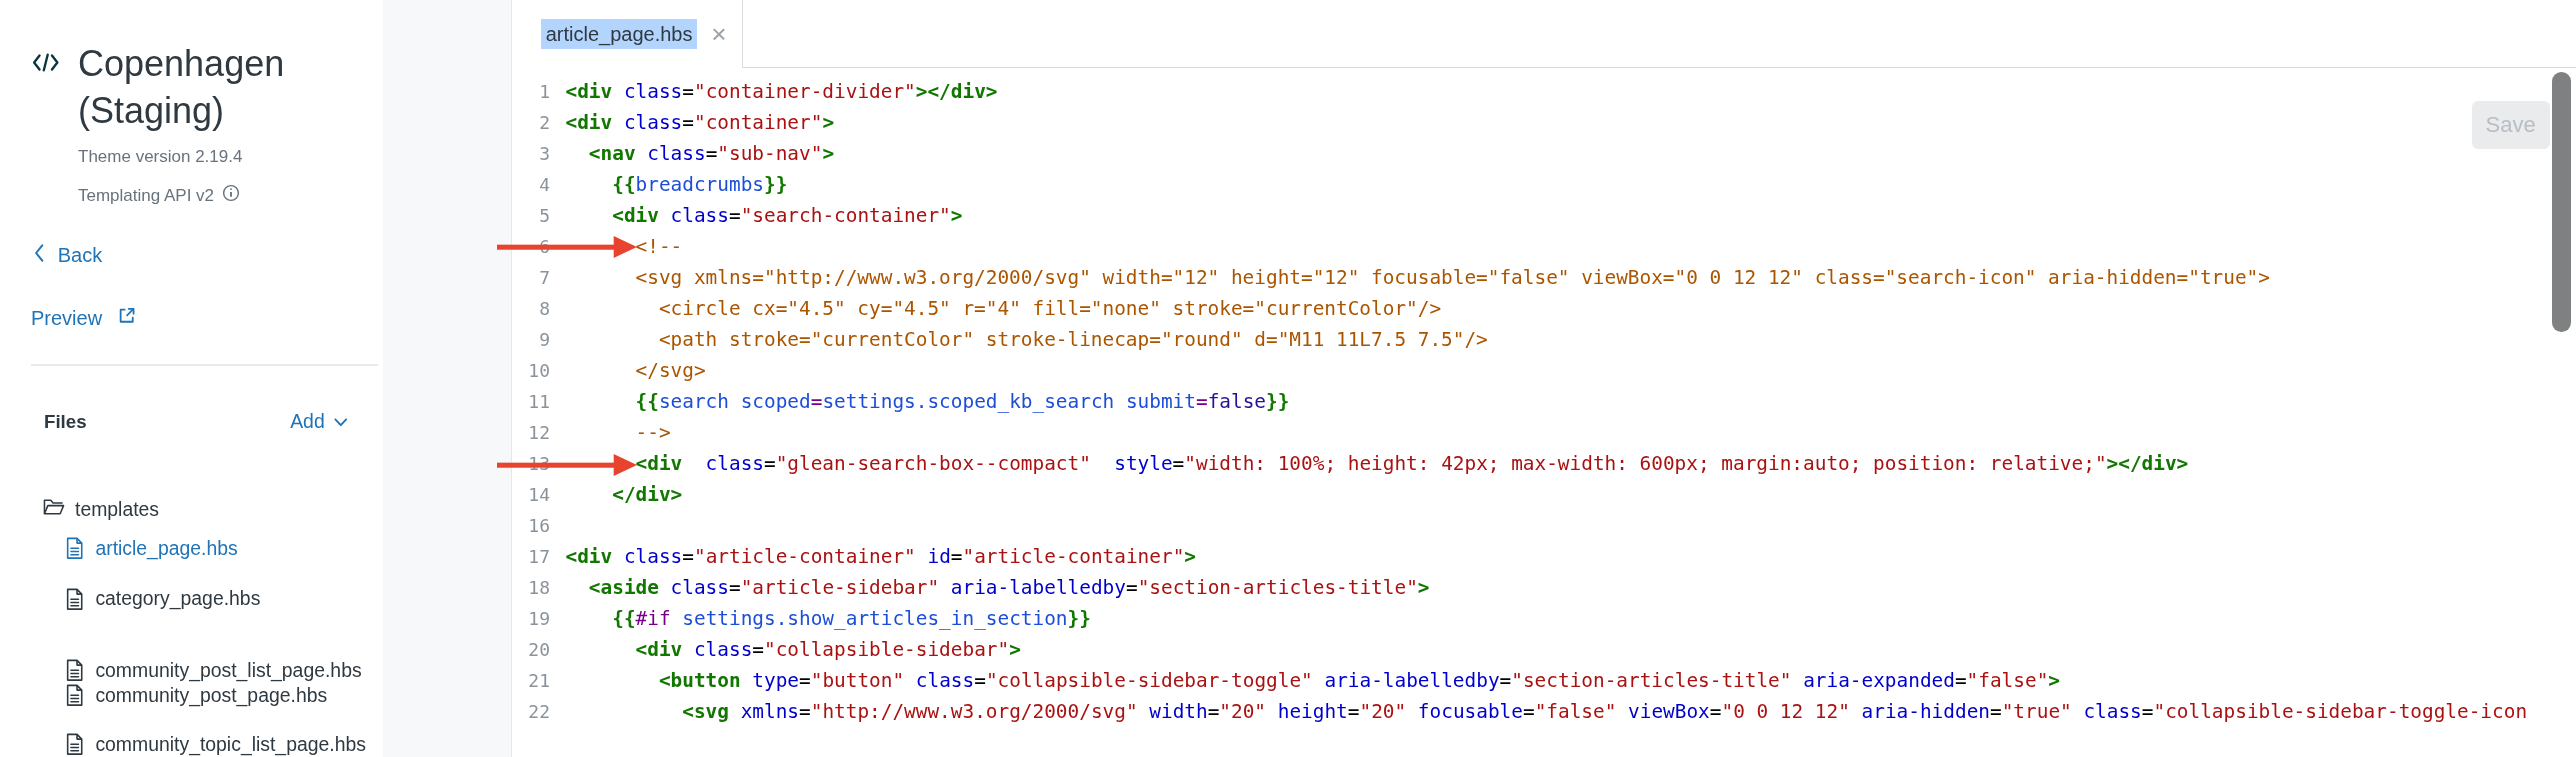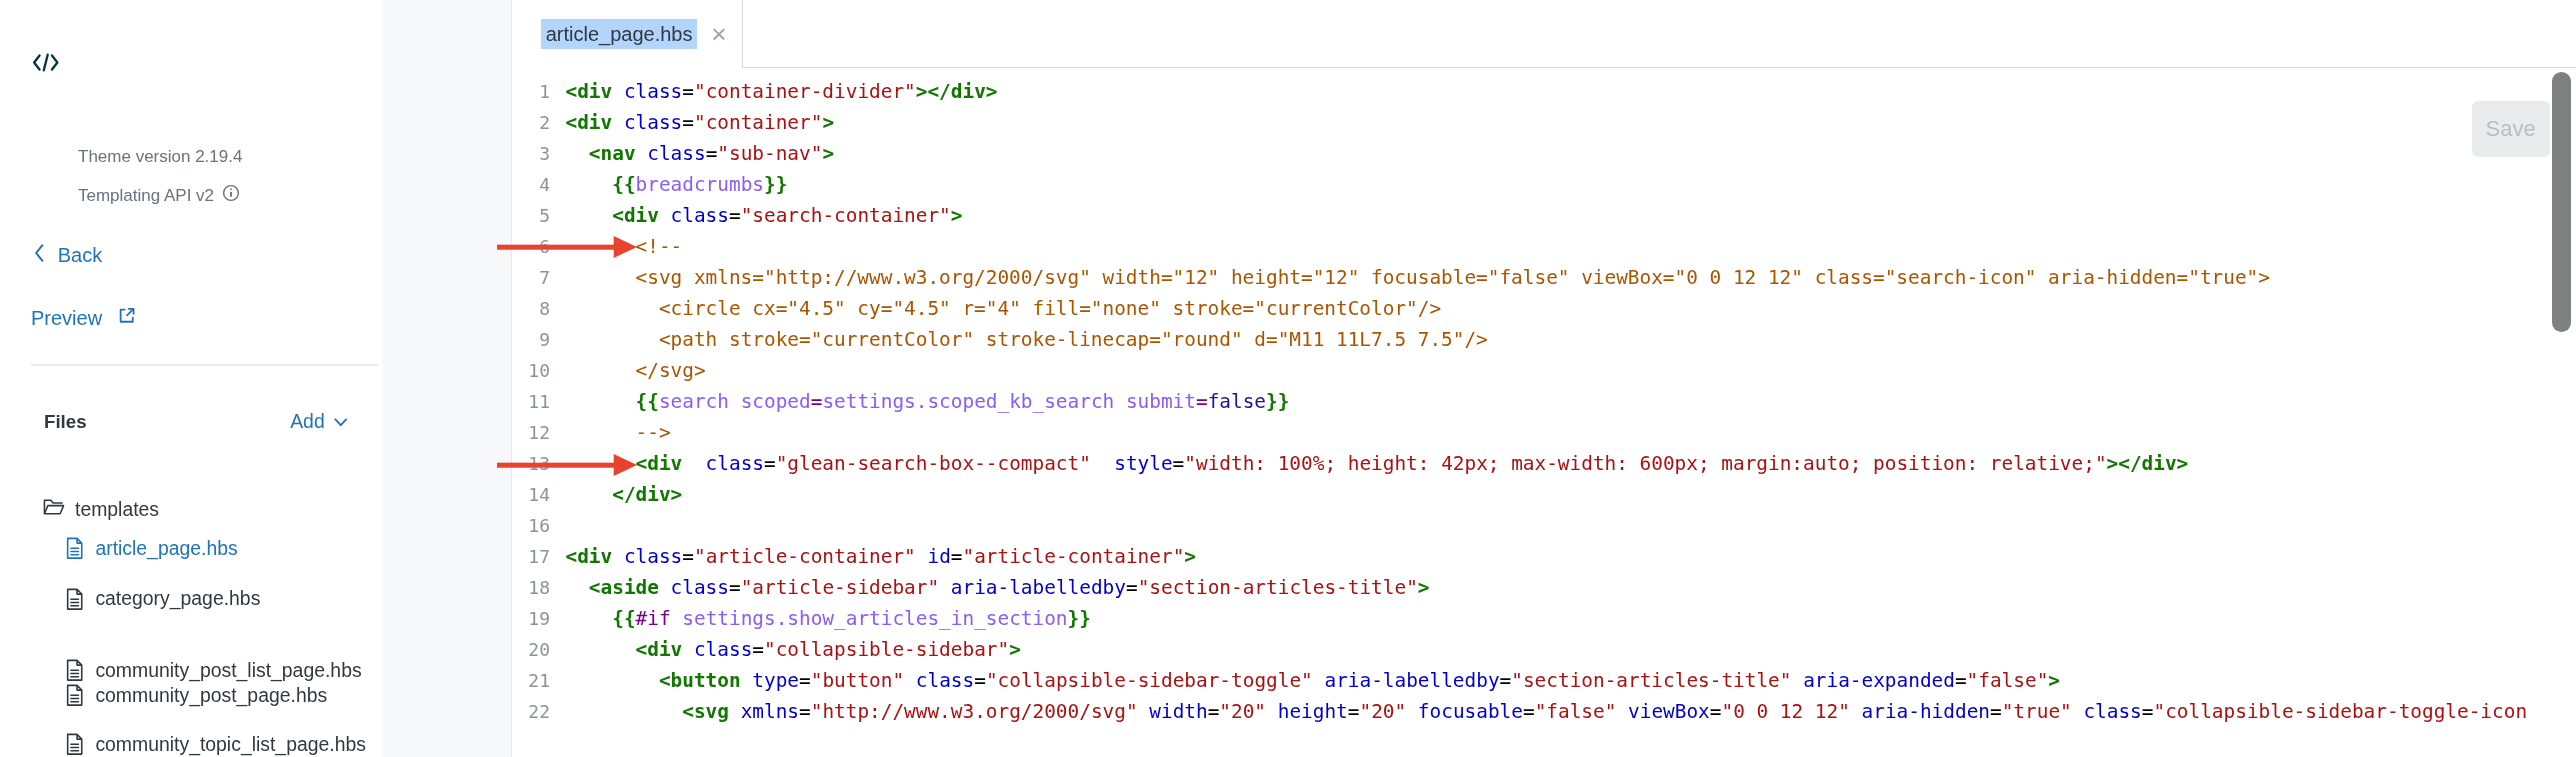--- a/index.html
+++ b/index.html
@@ -61,21 +61,21 @@
   }
   .tab {
     position:absolute; left:0; top:0; width:230px; height:68px; z-index:2;
     box-sizing:border-box; background:#fff; border-right:1.6px solid #d8dcde;
     display:flex; align-items:center; padding-left:28px; cursor:pointer;
   }
   .tab-label { font-size:20px; color:#2f3941; background:#b3d4fc; padding:3.1px 4.7px; white-space:nowrap; }
   .tab-close { margin-left:14px; font-size:26.4px; color:#9aa3ab; line-height:1; cursor:pointer; }
 
   .save-button {
-    position:absolute; top:101px; right:26.4px; width:78px; height:56px; z-index:6;
+    position:absolute; top:101px; right:26.4px; width:78px; height:48px; z-index:6;
     background:#e9ebed; border:none; border-radius:6.2px;
     font-family:inherit; font-size:22px; color:#b7bec4;
   }
   .scrollbar-thumb {
     position:absolute; top:72px; right:5.4px; width:18.7px; height:260px; z-index:6;
     background:#7e8082; border-radius:9.3px;
   }
 
   .code {
     position:absolute; top:70px; left:0; right:31px; padding-top:6.2px;
@@ -83,21 +83,21 @@
   }
   .cl { display:flex; height:31px; line-height:31px; white-space:pre; }
   .ln { flex:none; width:37px; text-align:right; color:#8a939b; font-size:18px; }
   .lc { padding-left:15.5px; }
 
   .tk-tag  { color:#117700;font-weight:bold; }
   .tk-attr { color:#0000cc; }
   .tk-str  { color:#aa1111; }
   .tk-com  { color:#aa5500; }
   .tk-kw   { color:#770088; }
-  .tk-var  { color:#8b5cf6; }
+  .tk-var  { color:#1d4ed8; }
   .tk-atom { color:#221199; }
   .tk-pl   { color:#000000; }
 
   .arrow { position:absolute; left:497px; width:140px; height:28px; z-index:5; }
 </style>
 </head>
 <body>
 
 <div class="app">
 
@@ -105,20 +105,21 @@
     <div class="gutter-tint"></div>
 
     <div class="logo">
       <svg width="29.5" height="25" viewBox="0 0 38 32" fill="none" stroke="#03363d" stroke-width="3" stroke-linecap="round" stroke-linejoin="round">
         <polyline points="11,7 4,16 11,25"></polyline>
         <polyline points="27,7 34,16 27,25"></polyline>
         <line x1="21.5" y1="6" x2="16.5" y2="26"></line>
       </svg>
     </div>
 
+    <div class="theme-title">Copenhagen (Staging)</div>
     <div class="meta-version">Theme version 2.19.4</div>
     <div class="meta-api">
       <span>Templating API v2</span>
       <span>
         <svg width="18" height="18" viewBox="0 0 20 20" fill="none" stroke="#68737d" stroke-width="1.6">
           <circle cx="10" cy="10" r="8.2"></circle>
           <line x1="10" y1="9" x2="10" y2="14.2" stroke-width="2.1"></line>
           <circle cx="10" cy="5.7" r="1" fill="#68737d" stroke="none"></circle>
         </svg>
       </span>

